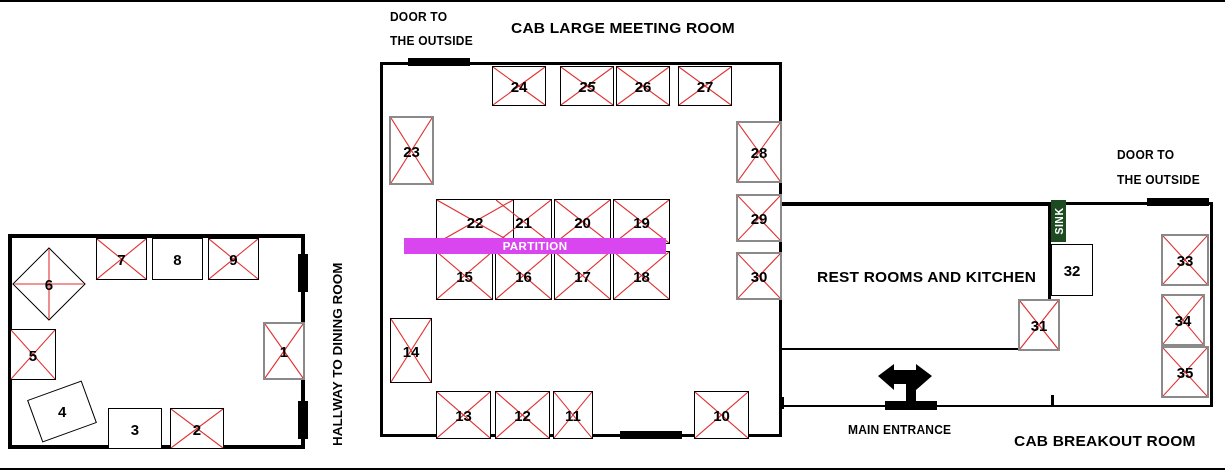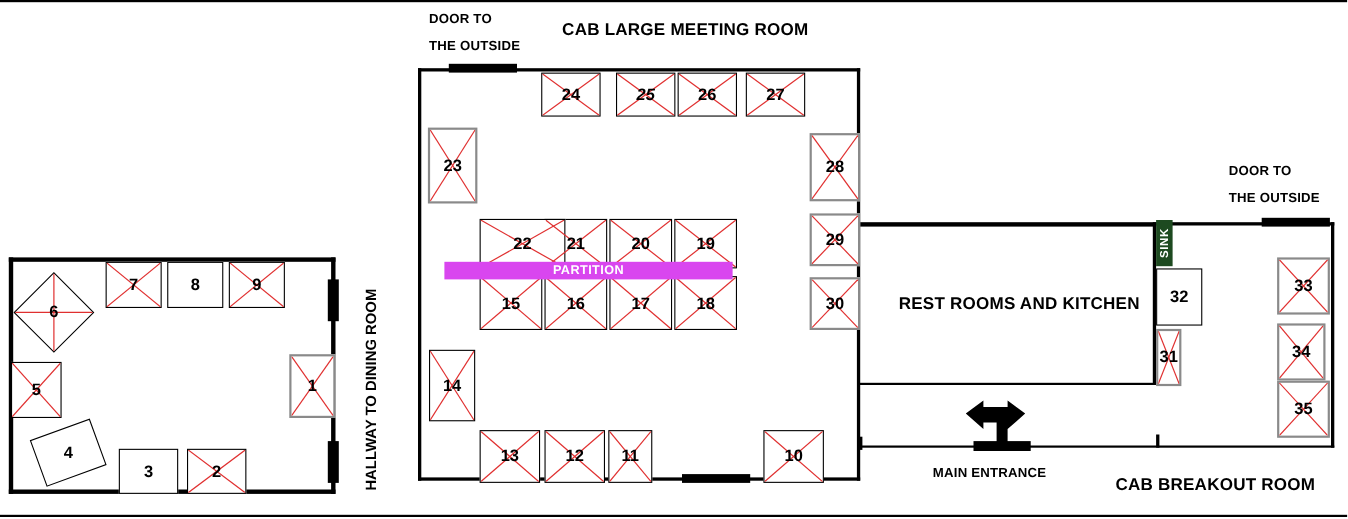--- a/index.html
+++ b/index.html
@@ -346,21 +346,21 @@
         </svg>
         <span class="num">29</span>
       </div>
       <div class="tbl grayb" style="left: 736px; top: 252px; width: 46px; height: 48px;">
         <svg class="xmark" viewBox="0 0 100 100" preserveAspectRatio="none">
           <line x1="0" y1="0" x2="100" y2="100" stroke="#e03030" vector-effect="non-scaling-stroke" stroke-width="1.2"></line>
           <line x1="100" y1="0" x2="0" y2="100" stroke="#e03030" vector-effect="non-scaling-stroke" stroke-width="1.2"></line>
         </svg>
         <span class="num">30</span>
       </div>
-      <div class="tbl grayb" style="left: 1051px; top: 299px; width: 23px; height: 52px;">
+      <div class="tbl grayb" style="left: 1018px; top: 299px; width: 42px; height: 52px;">
         <svg class="xmark" viewBox="0 0 100 100" preserveAspectRatio="none">
           <line x1="0" y1="0" x2="100" y2="100" stroke="#e03030" vector-effect="non-scaling-stroke" stroke-width="1.2"></line>
           <line x1="100" y1="0" x2="0" y2="100" stroke="#e03030" vector-effect="non-scaling-stroke" stroke-width="1.2"></line>
         </svg>
         <span class="num">31</span>
       </div>
       <div class="tbl" style="left: 1051px; top: 244px; width: 42px; height: 52px;">
         <span class="num">32</span>
       </div>
       <div class="tbl grayb" style="left: 1161px; top: 234px; width: 48px; height: 52px;">

